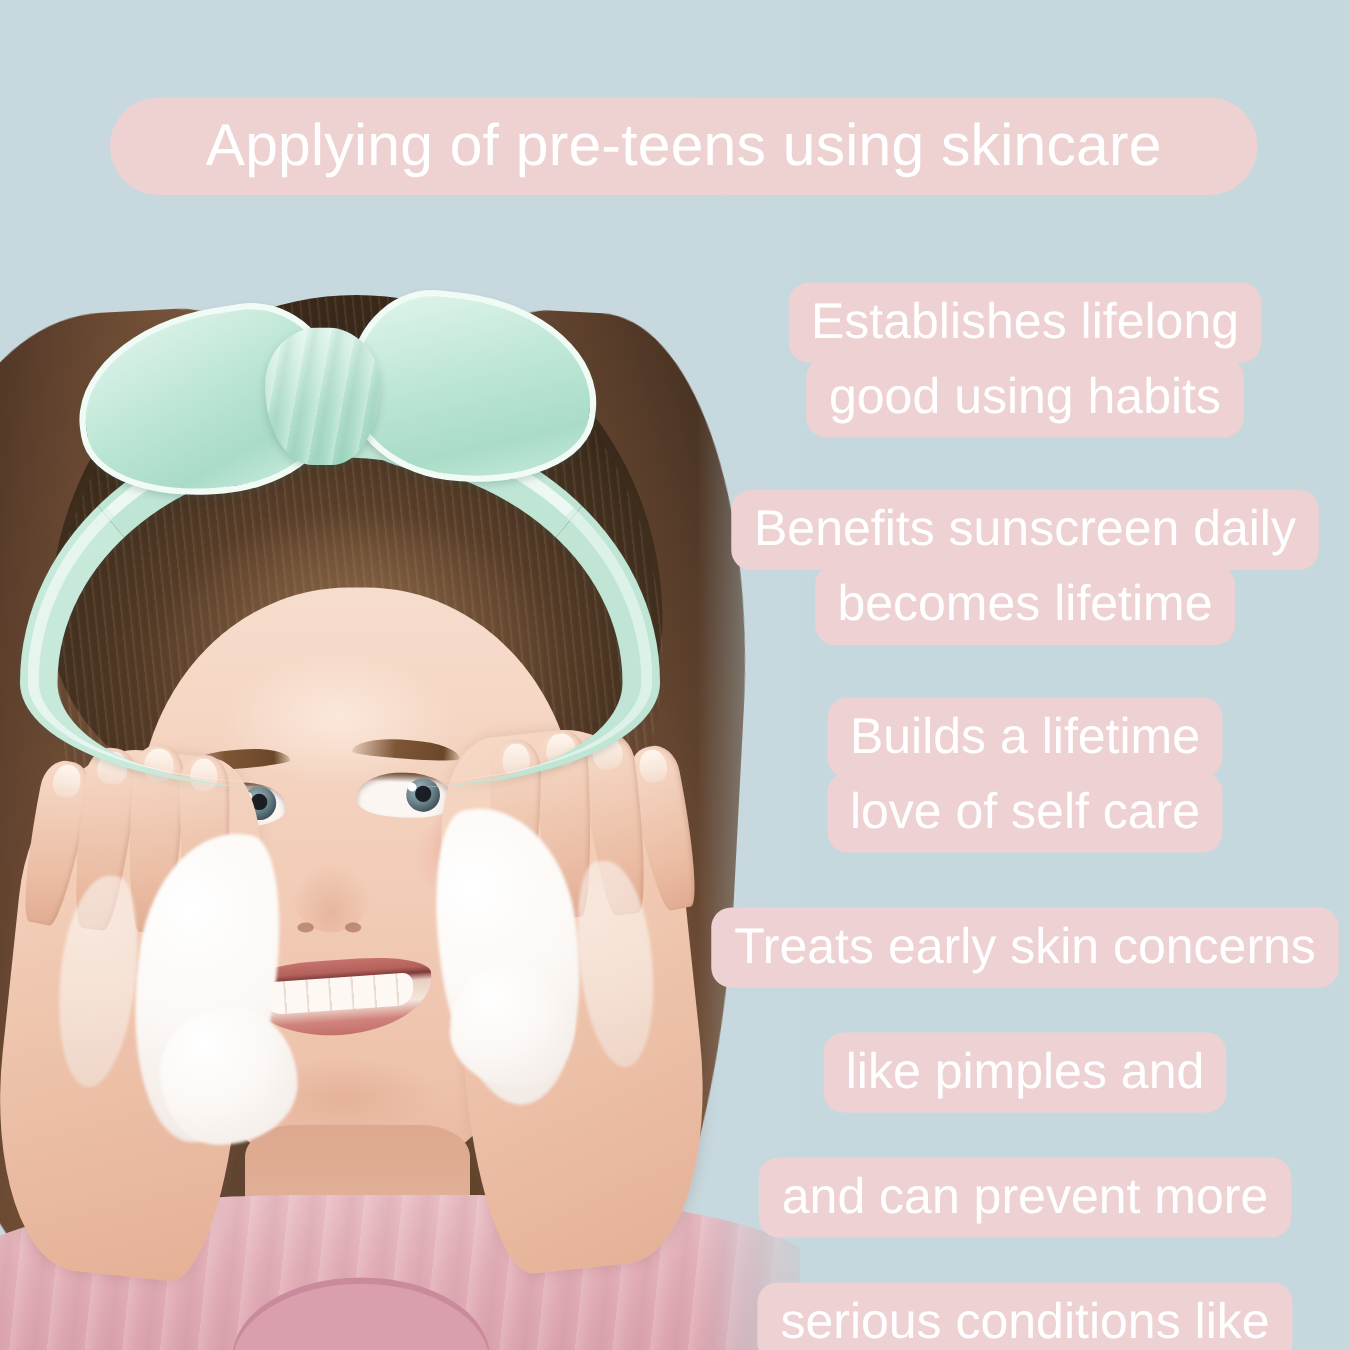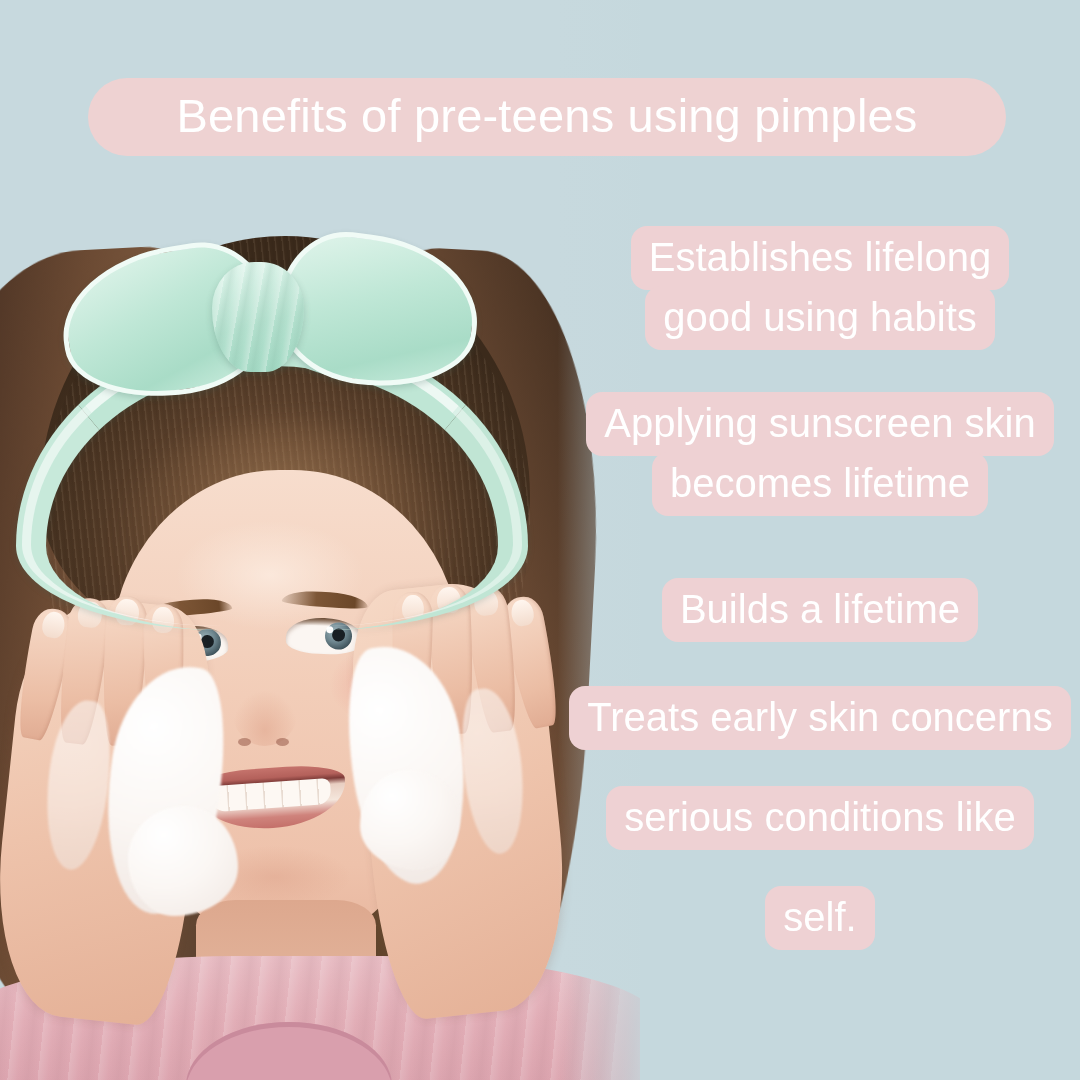--- a/index.html
+++ b/index.html
@@ -553,21 +553,21 @@
     border-radius: 16px;
     padding: 11px 18px 13px 18px;
     margin: 0;
     white-space: nowrap;
   }
   .bline + .bline { margin-top: -4px; }
 
   
   .g1 { margin-top: 16px; }
   .g2 { margin-top: 42px; }
-  .g3 { margin-top: 62px; }
+  .g3 { margin-top: 42px; }
   .g4 { margin-top: 44px; gap: 40px; }
 </style>
 </head>
 <body>
 
 <div id="canvas">
 
   <div class="photo">
     <div class="photo-bg"></div>
 
@@ -653,40 +653,43 @@
     <div class="bow-tail-l"></div>
     <div class="bow-tail-r"></div>
     <div class="bow-loop bow-loop-l"></div>
     <div class="bow-loop bow-loop-r"></div>
     <div class="bow-knot"></div>
 
     <div class="photo-fade"></div>
   </div>
 
   <div class="title-banner">
-    <span class="title-text">Benefits of pre-teens using pimples</span>
+    <span class="title-text">Applying of pre-teens using skincare</span>
   </div>
 
   <div class="benefits">
 
     <div class="benefit g1">
       <span class="bline">Establishes lifelong</span>
       <span class="bline">good using habits</span>
     </div>
 
     <div class="benefit g2">
-      <span class="bline">Applying sunscreen skin</span>
+      <span class="bline">Benefits sunscreen daily</span>
       <span class="bline">becomes lifetime</span>
     </div>
 
     <div class="benefit g3">
       <span class="bline">Builds a lifetime</span>
+      <span class="bline">love of self care</span>
     </div>
 
     <div class="benefit g4">
       <span class="bline">Treats early skin concerns</span>
+      <span class="bline">like pimples and</span>
+      <span class="bline">and can prevent more</span>
       <span class="bline">serious conditions like</span>
       <span class="bline">self.</span>
     </div>
 
   </div>
 
 </div>
 
 </body></html>

